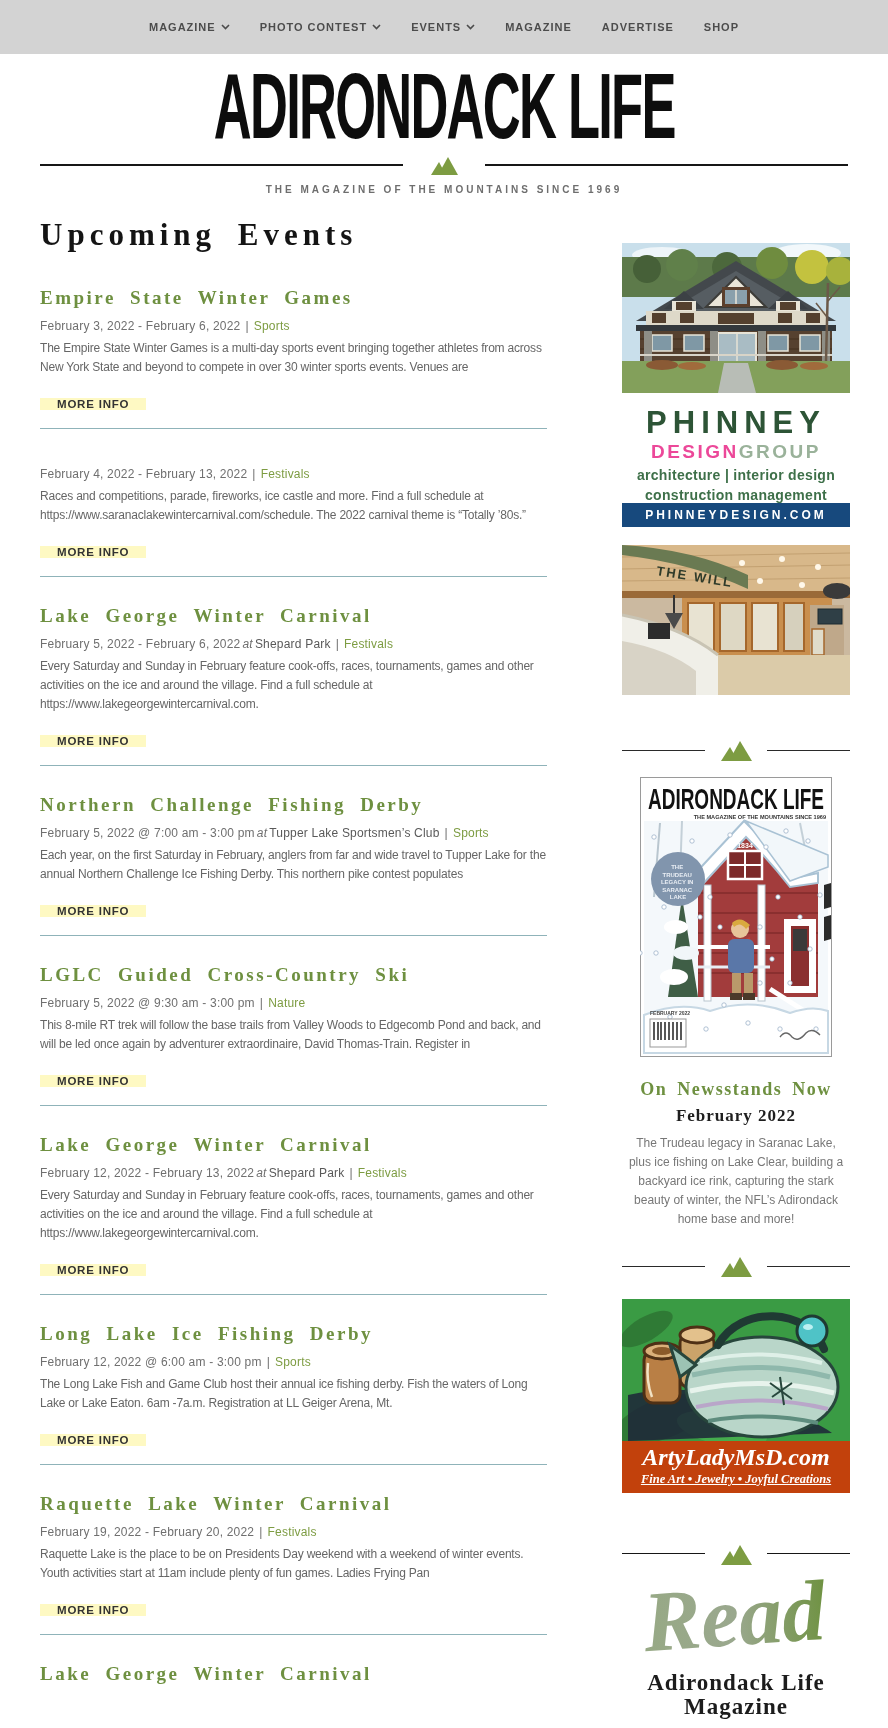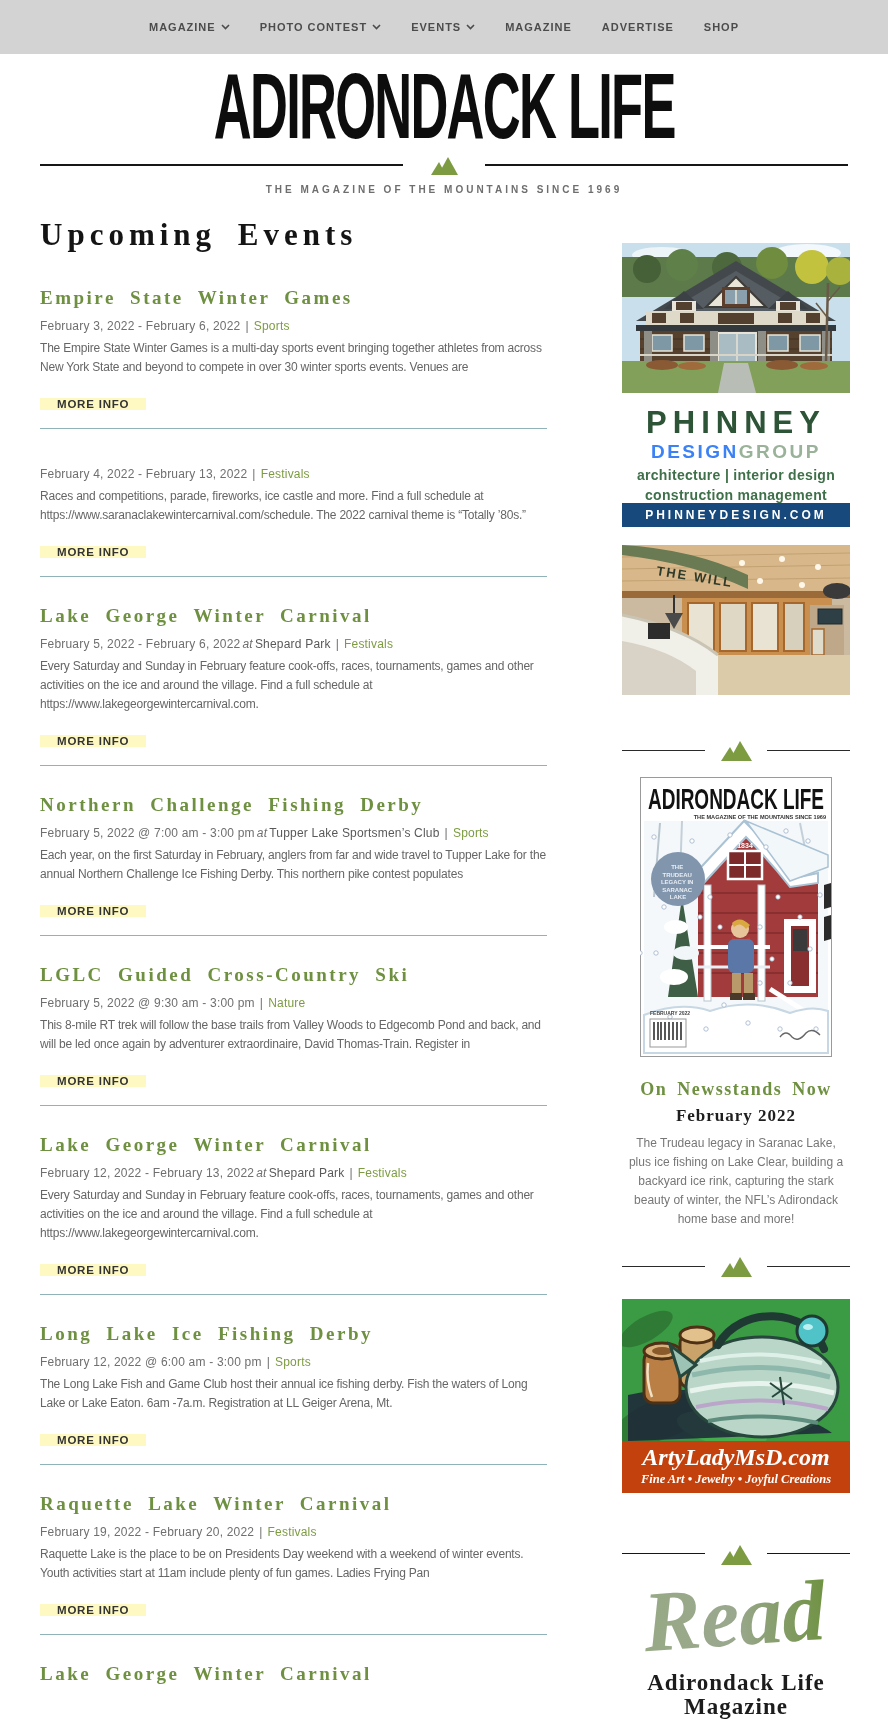--- a/index.html
+++ b/index.html
@@ -33,38 +33,38 @@
   .event-meta .pipe{margin:0 5px;}
   .event-meta .category{color:#7d9c42;cursor:pointer;}
   .event-desc{margin:6px 0 0 0;font-size:12px;letter-spacing:-.2px;line-height:19px;color:#666;}
   .more-info{display:inline-block;margin-top:21px;background:#fef9c3;border:none;padding:0 17px;font-family:"Liberation Sans",sans-serif;font-size:11.5px;font-weight:bold;letter-spacing:.8px;color:#333;cursor:pointer;}
 
   
   .ad-img{display:block;width:228px;}
   .phinney-text{text-align:center;margin-top:14px;}
   .phinney-brand{font-size:31px;font-weight:bold;letter-spacing:6px;color:#2d5436;line-height:1.05;}
   .phinney-brand2{font-size:19px;font-weight:bold;letter-spacing:2.5px;margin-top:2px;}
-  .phinney-brand2 .dark{color:#3b82f6;}
+  .phinney-brand2 .dark{color:#ec4899;}
   .phinney-brand2 .light{color:#9ab29a;}
   .phinney-svc{font-size:14px;font-weight:bold;color:#3e7049;margin-top:4px;letter-spacing:.3px;}
   .phinney-url{margin-top:0;background:#17497d;color:#fff;font-size:12px;font-weight:bold;letter-spacing:3px;padding:5px 0;text-align:center;cursor:pointer;}
   .interior-img{margin-top:18px;}
 
   .mt-divider{display:flex;align-items:center;gap:14px;margin-top:44px;}
   .mt-divider .ln{flex:1;height:1px;background:#2a2a2a;}
 
   .cover-wrap{margin:16px auto 0 auto;width:192px;cursor:pointer;}
   .newsstand-heading{margin-top:18px;text-align:center;font-family:"Liberation Serif",serif;font-weight:bold;font-size:18px;letter-spacing:1.5px;word-spacing:4px;color:#6e9040;}
   .newsstand-issue{margin-top:6px;text-align:center;font-family:"Liberation Serif",serif;font-weight:bold;font-size:17px;letter-spacing:1px;color:#1e1e1e;}
   .newsstand-blurb{margin:8px 2px 0 2px;text-align:center;font-size:12px;line-height:19px;color:#777;}
 
   .arty-ad{margin-top:22px;cursor:pointer;}
   .arty-band{background:#c2410c;text-align:center;padding:3px 0 6px 0;}
   .arty-url{font-family:"Liberation Serif",serif;font-style:italic;font-weight:bold;font-size:24px;color:#fff;line-height:1.1;}
-  .arty-tag{font-family:"Liberation Serif",serif;font-style:italic;font-weight:bold;font-size:12.5px;color:#fff;margin-top:1px;}
+  .arty-tag{font-family:"Liberation Serif",serif;font-style:italic;font-weight:bold;font-size:12.5px;color:#fff;margin-top:1px;text-decoration:underline;}
 
   .read-divider{margin-top:50px;}
   .read-divider .ln{background:#161616;height:1.5px;}
   .read-script{display:block;margin:4px auto 0 auto;}
   .read-title{margin-top:6px;text-align:center;font-family:"Liberation Serif",serif;font-weight:bold;font-size:23px;line-height:1.08;letter-spacing:1px;color:#1c1c1c;}
 </style>
 </head>
 <body>
 
 <nav class="topnav">

